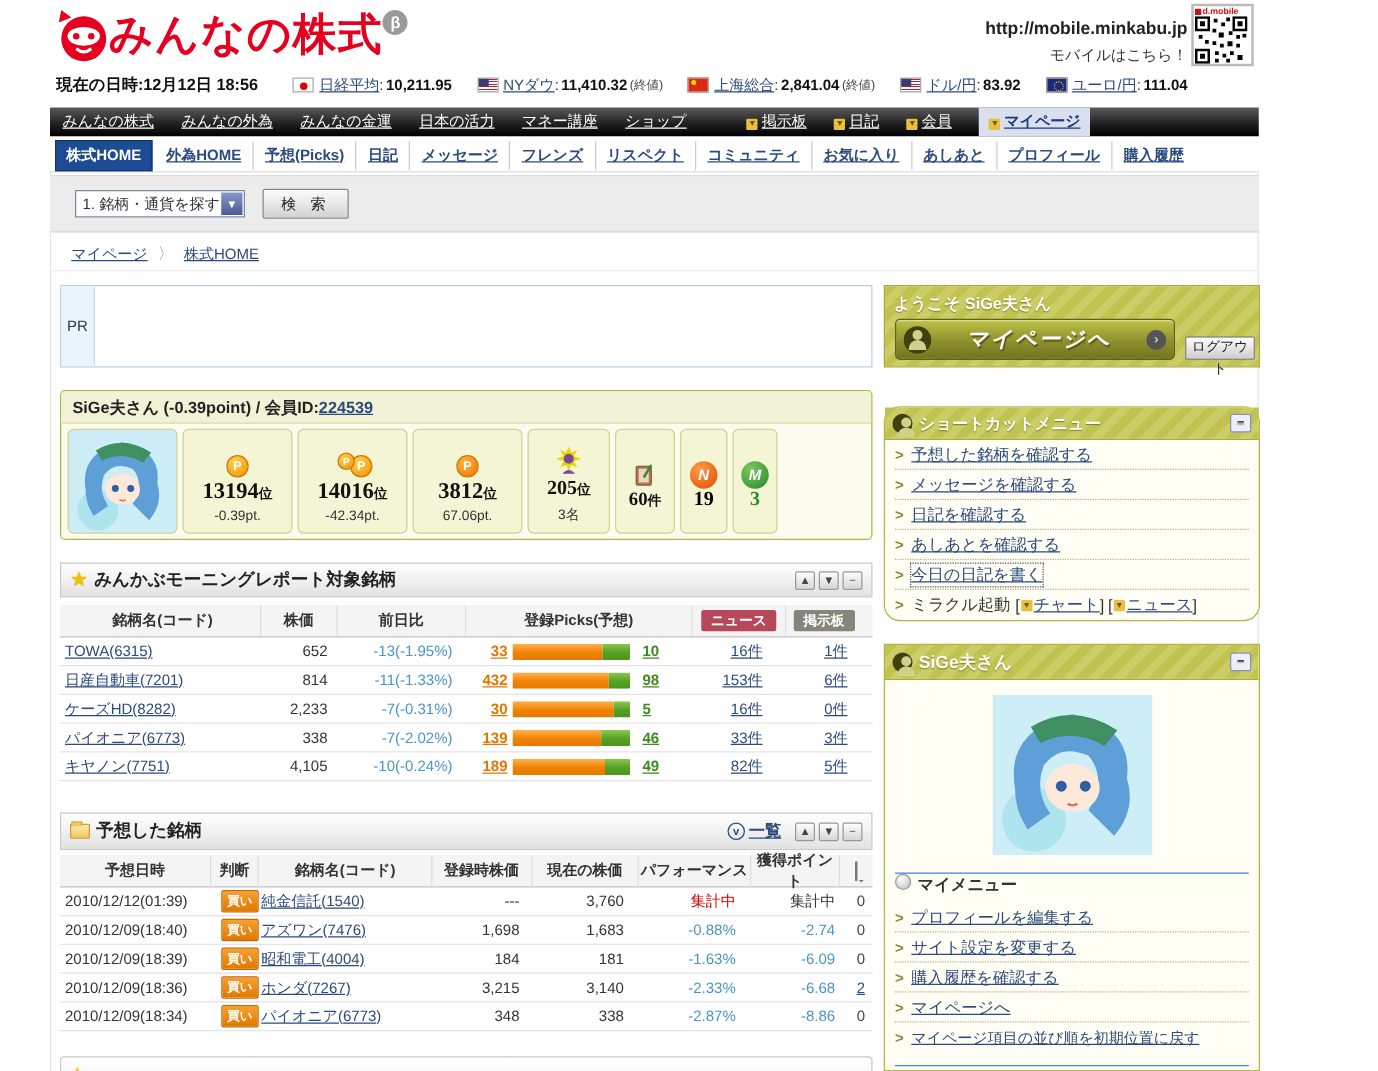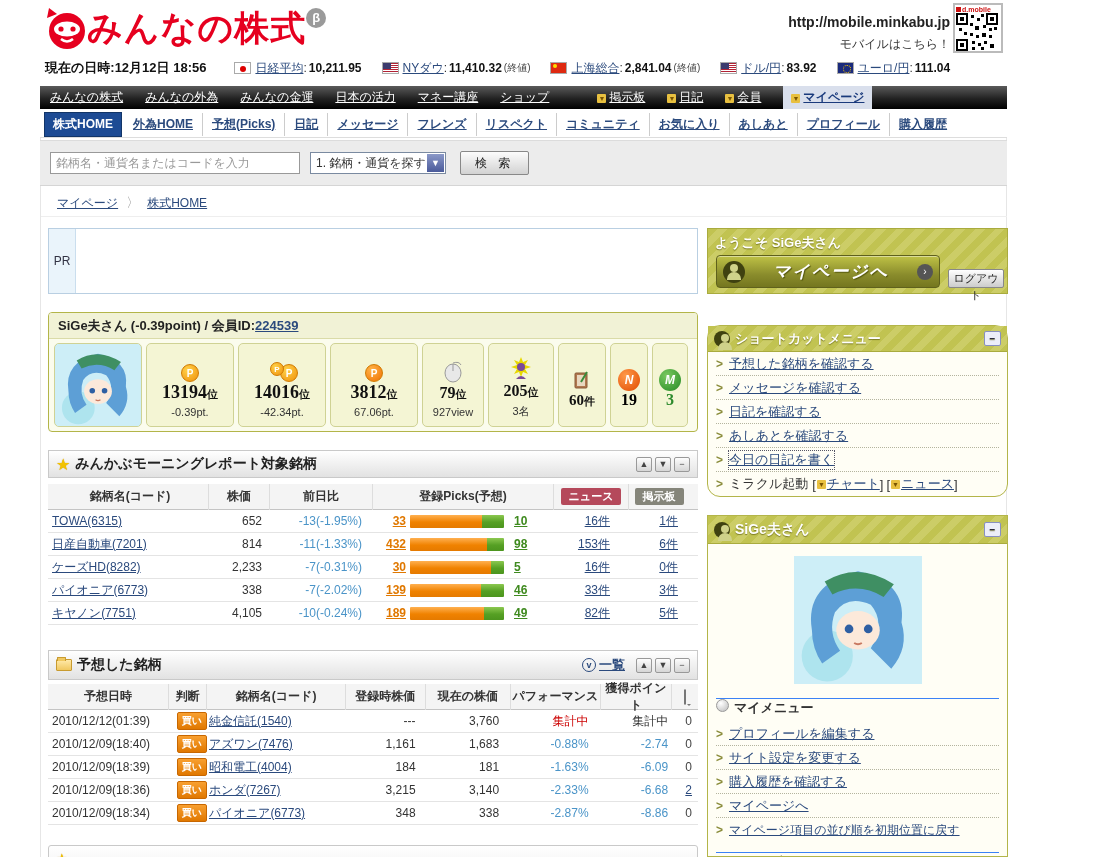--- a/index.html
+++ b/index.html
@@ -316,21 +316,20 @@
   <a class="snav">フレンズ</a>
   <a class="snav">リスペクト</a>
   <a class="snav">コミュニティ</a>
   <a class="snav">お気に入り</a>
   <a class="snav">あしあと</a>
   <a class="snav">プロフィール</a>
   <a class="snav">購入履歴</a>
 </div>
 
 <div id="search-band">
-  <input id="search-input" placeholder="銘柄名・通貨名またはコードを入力" style="">
   <div id="cat-select">
     <span>1. 銘柄・通貨を探す</span>
     <span id="cat-arrow">▼</span>
   </div>
   <button id="search-btn">検 索</button>
 </div>
 
 <div id="breadcrumb">
   <a>マイページ</a>
   <span class="sep">〉</span>
@@ -377,31 +376,20 @@
         <div class="stat-rank"><span>14016</span><span class="stat-suffix">位</span></div>
         <div class="stat-sub">-42.34pt.</div>
       </div>
       <div class="stat-card" style="width:88px;">
         <div class="stat-icon">
             <span class="coin" style="background:radial-gradient(circle at 35% 30%,#ffb44a,#f07000);">P</span>
           </div>
         <div class="stat-rank"><span>3812</span><span class="stat-suffix">位</span></div>
         <div class="stat-sub">67.06pt.</div>
       </div>
-      <div class="stat-card" style="width:62px;">
-        <div class="stat-icon">
-          <svg width="20" height="22" viewBox="0 0 20 22">
-            <ellipse cx="10" cy="12" rx="8" ry="9" fill="#e8e8e8" stroke="#999"></ellipse>
-            <line x1="10" y1="3" x2="10" y2="10" stroke="#999"></line>
-            <path d="M10,2 Q16,0 18,4" stroke="#999" fill="none"></path>
-          </svg>
-        </div>
-        <div class="stat-rank" style="font-size:16px;"><span>79</span><span class="stat-suffix">位</span></div>
-        <div class="stat-sub">927view</div>
-      </div>
       <div class="stat-card" style="width:66px;">
         <div class="stat-icon">
           <svg width="20" height="24" viewBox="0 0 20 24">
             <polygon points="10,0 12,5 17,3 14,8 20,10 14,12 17,17 12,15 10,20 8,15 3,17 6,12 0,10 6,8 3,3 8,5" fill="#e8d800"></polygon>
             <circle cx="10" cy="10" r="4" fill="#7a4a9a"></circle>
             <path d="M5,22 Q10,16 15,22 Z" fill="#7a4a9a"></path>
           </svg>
         </div>
         <div class="stat-rank" style="font-size:16px;"><span>205</span><span class="stat-suffix">位</span></div>
         <div class="stat-sub">3名</div>
@@ -569,21 +557,21 @@
       <div class="c-entry">---</div>
       <div class="c-cur">3,760</div>
       <div class="c-perf red">集計中</div>
       <div class="c-pts">集計中</div>
       <div class="c-cmt">0</div>
     </div>
     <div class="prow">
       <div class="c-dt">2010/12/09(18:40)</div>
       <div class="c-judge"><span class="buy-badge">買い</span></div>
       <div class="c-sname"><a>アズワン(7476)</a></div>
-      <div class="c-entry">1,161</div>
+      <div class="c-entry">1,698</div>
       <div class="c-cur">1,683</div>
       <div class="c-perf neg">-0.88%</div>
       <div class="c-pts neg">-2.74</div>
       <div class="c-cmt">0</div>
     </div>
     <div class="prow">
       <div class="c-dt">2010/12/09(18:39)</div>
       <div class="c-judge"><span class="buy-badge">買い</span></div>
       <div class="c-sname"><a>昭和電工(4004)</a></div>
       <div class="c-entry">184</div>

